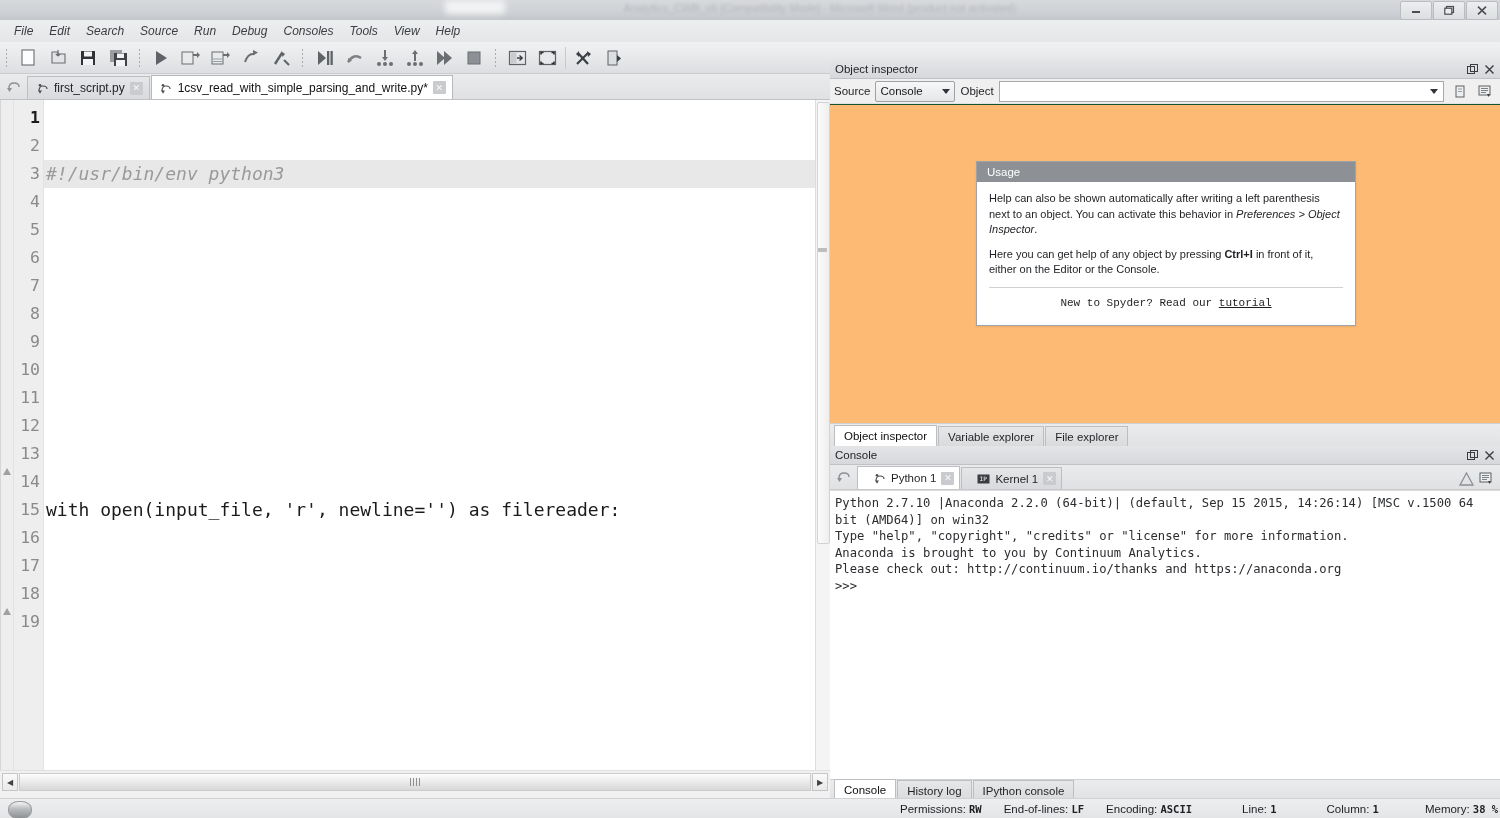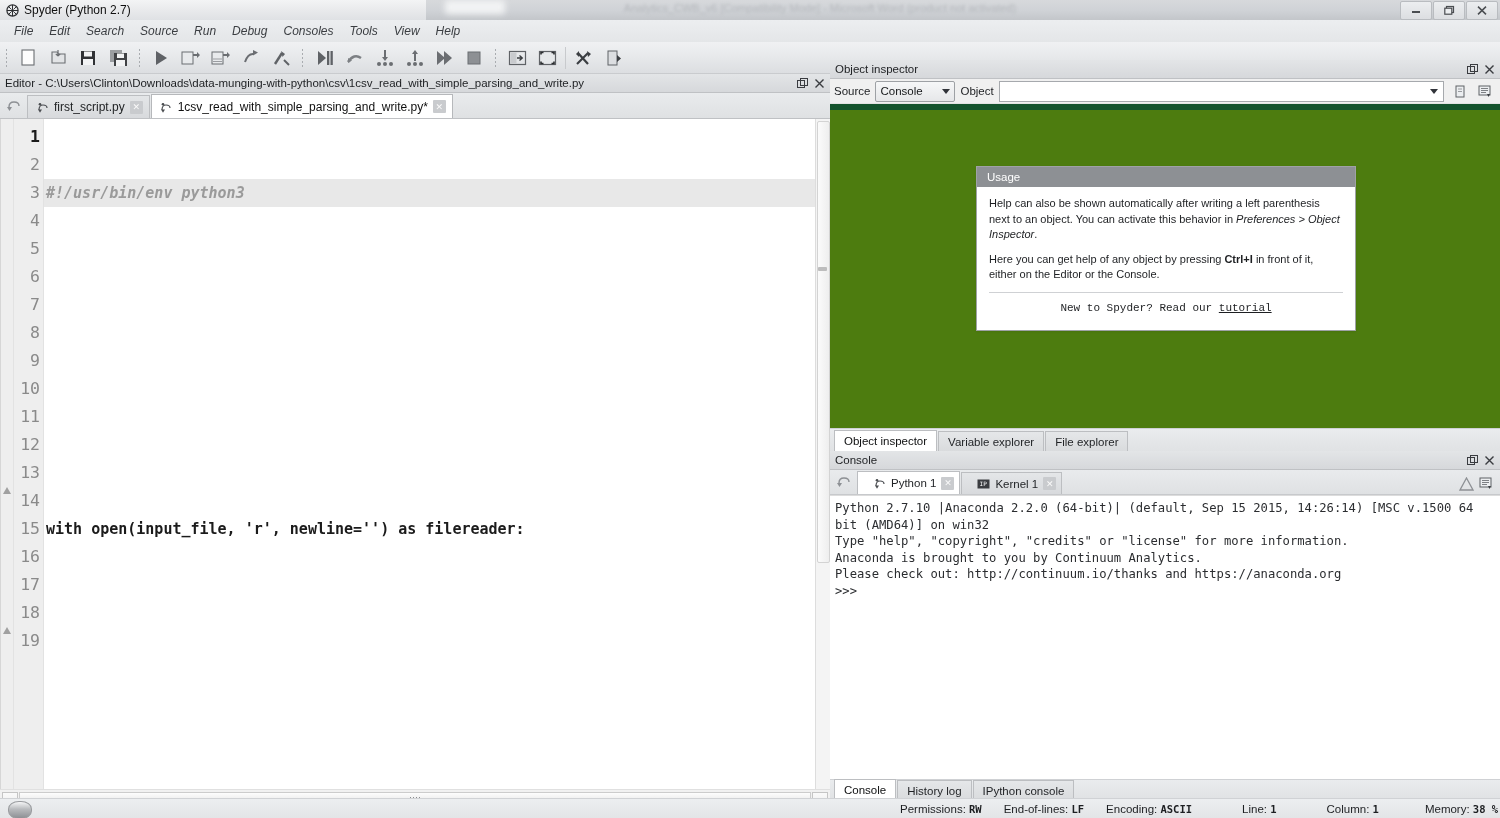--- a/index.html
+++ b/index.html
@@ -166,22 +166,22 @@
   .gutter {
     width: 26px; background: #eeeeee; border-right: 1px solid #e2e2e2;
     padding-top: 4px; text-align: right; padding-right: 3px;
     font-family: "DejaVu Sans Mono", monospace;
     font-size: 16.5px; line-height: 28px; color: #8a8a8a;
   }
   .gutter .ln.first { color: #1b1b1b; font-weight: bold; }
   .codetext {
     flex: 1; padding-top: 4px; position: relative;
     font-family: "DejaVu Sans Mono", monospace;
-    font-size: 15px; line-height: 28px; color: #1b1b1b;
-    white-space: pre; overflow: hidden; font-weight: bold;
+    font-size: 18px; line-height: 28px; color: #1b1b1b;
+    white-space: pre; overflow: hidden;
   }
   .codeline { height: 28px; padding-left: 2px; }
   .codeline.highlight { background: #e8e8e8; }
   .cmt { color: #9a9a9a; font-style: italic; }
 
   .code-vscroll {
     position: absolute; right: 0; top: 0; width: 14px; height: 100%;
     background: #f4f4f4; border-left: 1px solid #dddddd;
   }
   .code-vscroll .thumb {
@@ -238,22 +238,22 @@
   .oi-input {
     flex: 1; height: 19px; background: #ffffff; border: 1px solid #a6a9ad;
     display: flex; align-items: center; justify-content: flex-end; padding-right: 5px;
   }
   .mini-btn {
     width: 19px; height: 19px; display: flex; align-items: center; justify-content: center;
     border: 1px solid transparent;
   }
 
   .oi-body {
-    height: 318px; background: #4d7c0f; position: relative;
-    border-top: 6px solid #14532d;
+    height: 318px; background: #fdba74; position: relative;
+    border-top: 1px solid #14532d;
   }
   .usage-card {
     position: absolute; left: 146px; top: 56px; width: 378px;
     border: 1px solid #9fa2a6; background: #ffffff;
     box-shadow: 0 1px 2px rgba(0,0,0,0.08);
   }
   .usage-head {
     background: #8d9094; color: #ffffff; font-size: 11.5px;
     padding: 4px 10px;
   }
@@ -329,30 +329,20 @@
 </head>
 <body>
 
 <div class="app">
 
   <div class="bg-window">
     <div class="bg-blob"></div>
     <div class="bg-window-title">Analytics_CWB_v6 [Compatibility Mode] - Microsoft Word (product not activated)</div>
   </div>
 
-  <div class="titlebar">
-    <span class="title-icon">
-      <svg width="13" height="13" viewBox="0 0 13 13">
-        <circle cx="6.5" cy="6.5" r="5.6" fill="none" stroke="#2b2d30" stroke-width="1.2"></circle>
-        <circle cx="6.5" cy="6.5" r="1.6" fill="#2b2d30"></circle>
-        <path d="M6.5 1 L6.5 5 M6.5 8 L6.5 12 M1 6.5 L5 6.5 M8 6.5 L12 6.5 M2.6 2.6 L4.9 4.9 M8.1 8.1 L10.4 10.4 M10.4 2.6 L8.1 4.9 M4.9 8.1 L2.6 10.4" stroke="#2b2d30" stroke-width="1"></path>
-      </svg>
-    </span>
-    <span class="title-text">Spyder (Python 2.7)</span>
-  </div>
 
   <div class="winbtns">
     <div class="winbtn">
       <svg width="12" height="10" viewBox="0 0 12 10">
           <rect x="2" y="6" width="8" height="2" fill="#4a4d51"></rect>
         </svg>
     </div>
     <div class="winbtn">
       <svg width="13" height="11" viewBox="0 0 13 11">
         <rect x="3.5" y="1.5" width="7" height="6" fill="none" stroke="#4a4d51" stroke-width="1.2"></rect>
@@ -556,34 +546,20 @@
     </div>
     <div class="tb-btn" style="position:absolute;left:1468px;top:46px">
       <svg width="15" height="17" viewBox="0 0 15 17">
           <path d="M7.5 15 V4" stroke="#3b3e42" stroke-width="2.2"></path>
           <path d="M3 6 L7.5 1 L12 6 Z" fill="#3b3e42"></path>
         </svg>
     </div>
   </div>
 
   <div class="editor-pane">
-    <div class="panel-title">
-      <span class="label">Editor - C:\Users\Clinton\Downloads\data-munging-with-python\csv\1csv_read_with_simple_parsing_and_write.py</span>
-      <span class="panel-btn">
-        <svg width="11" height="11" viewBox="0 0 11 11">
-            <rect x="0.5" y="2.5" width="7" height="7" fill="none" stroke="#3a3c40" stroke-width="1"></rect>
-            <rect x="3.5" y="0.5" width="7" height="7" fill="none" stroke="#3a3c40" stroke-width="1"></rect>
-          </svg>
-      </span>
-      <span class="panel-btn">
-        <svg width="11" height="11" viewBox="0 0 11 11">
-            <path d="M1.5 1.5 L9.5 9.5 M9.5 1.5 L1.5 9.5" stroke="#3a3c40" stroke-width="1.4"></path>
-          </svg>
-      </span>
-    </div>
 
     <div class="tabstrip">
       <div class="tab-menu-btn">
         <svg width="16" height="16" viewBox="0 0 16 16">
           <path d="M3 9 q0 -5 5 -5 q5 0 5 4" stroke="#8d9094" stroke-width="1.4" fill="none"></path>
           <path d="M1 9 l2.5 4 l2.5 -4 Z" fill="#8d9094"></path>
         </svg>
       </div>
 
       <div class="tab">

